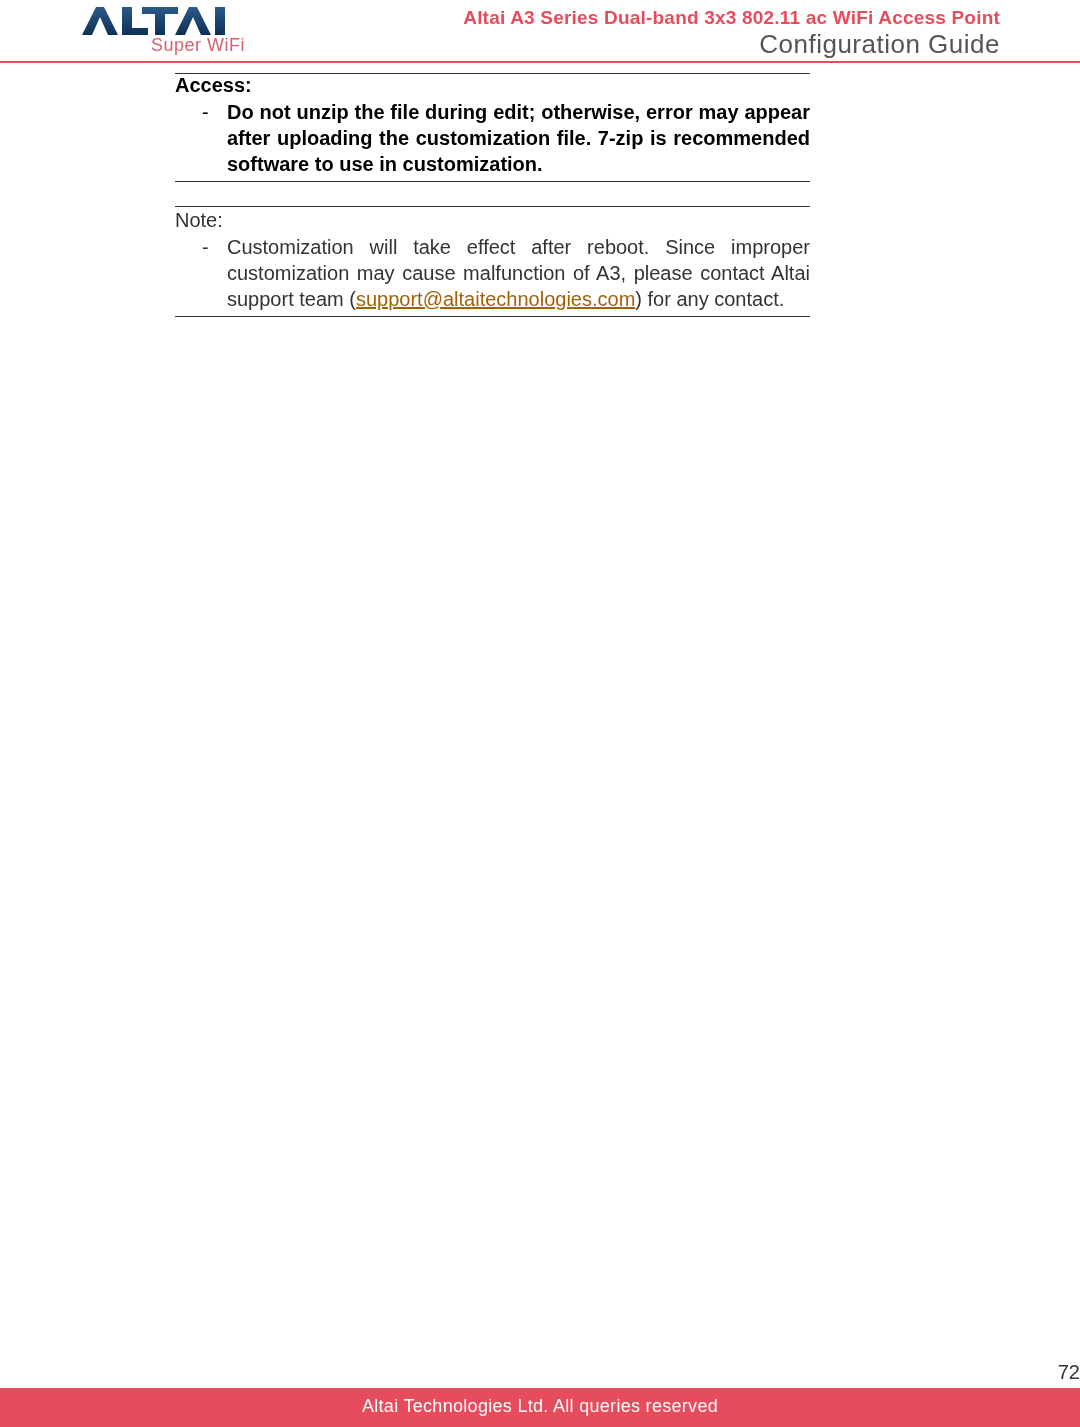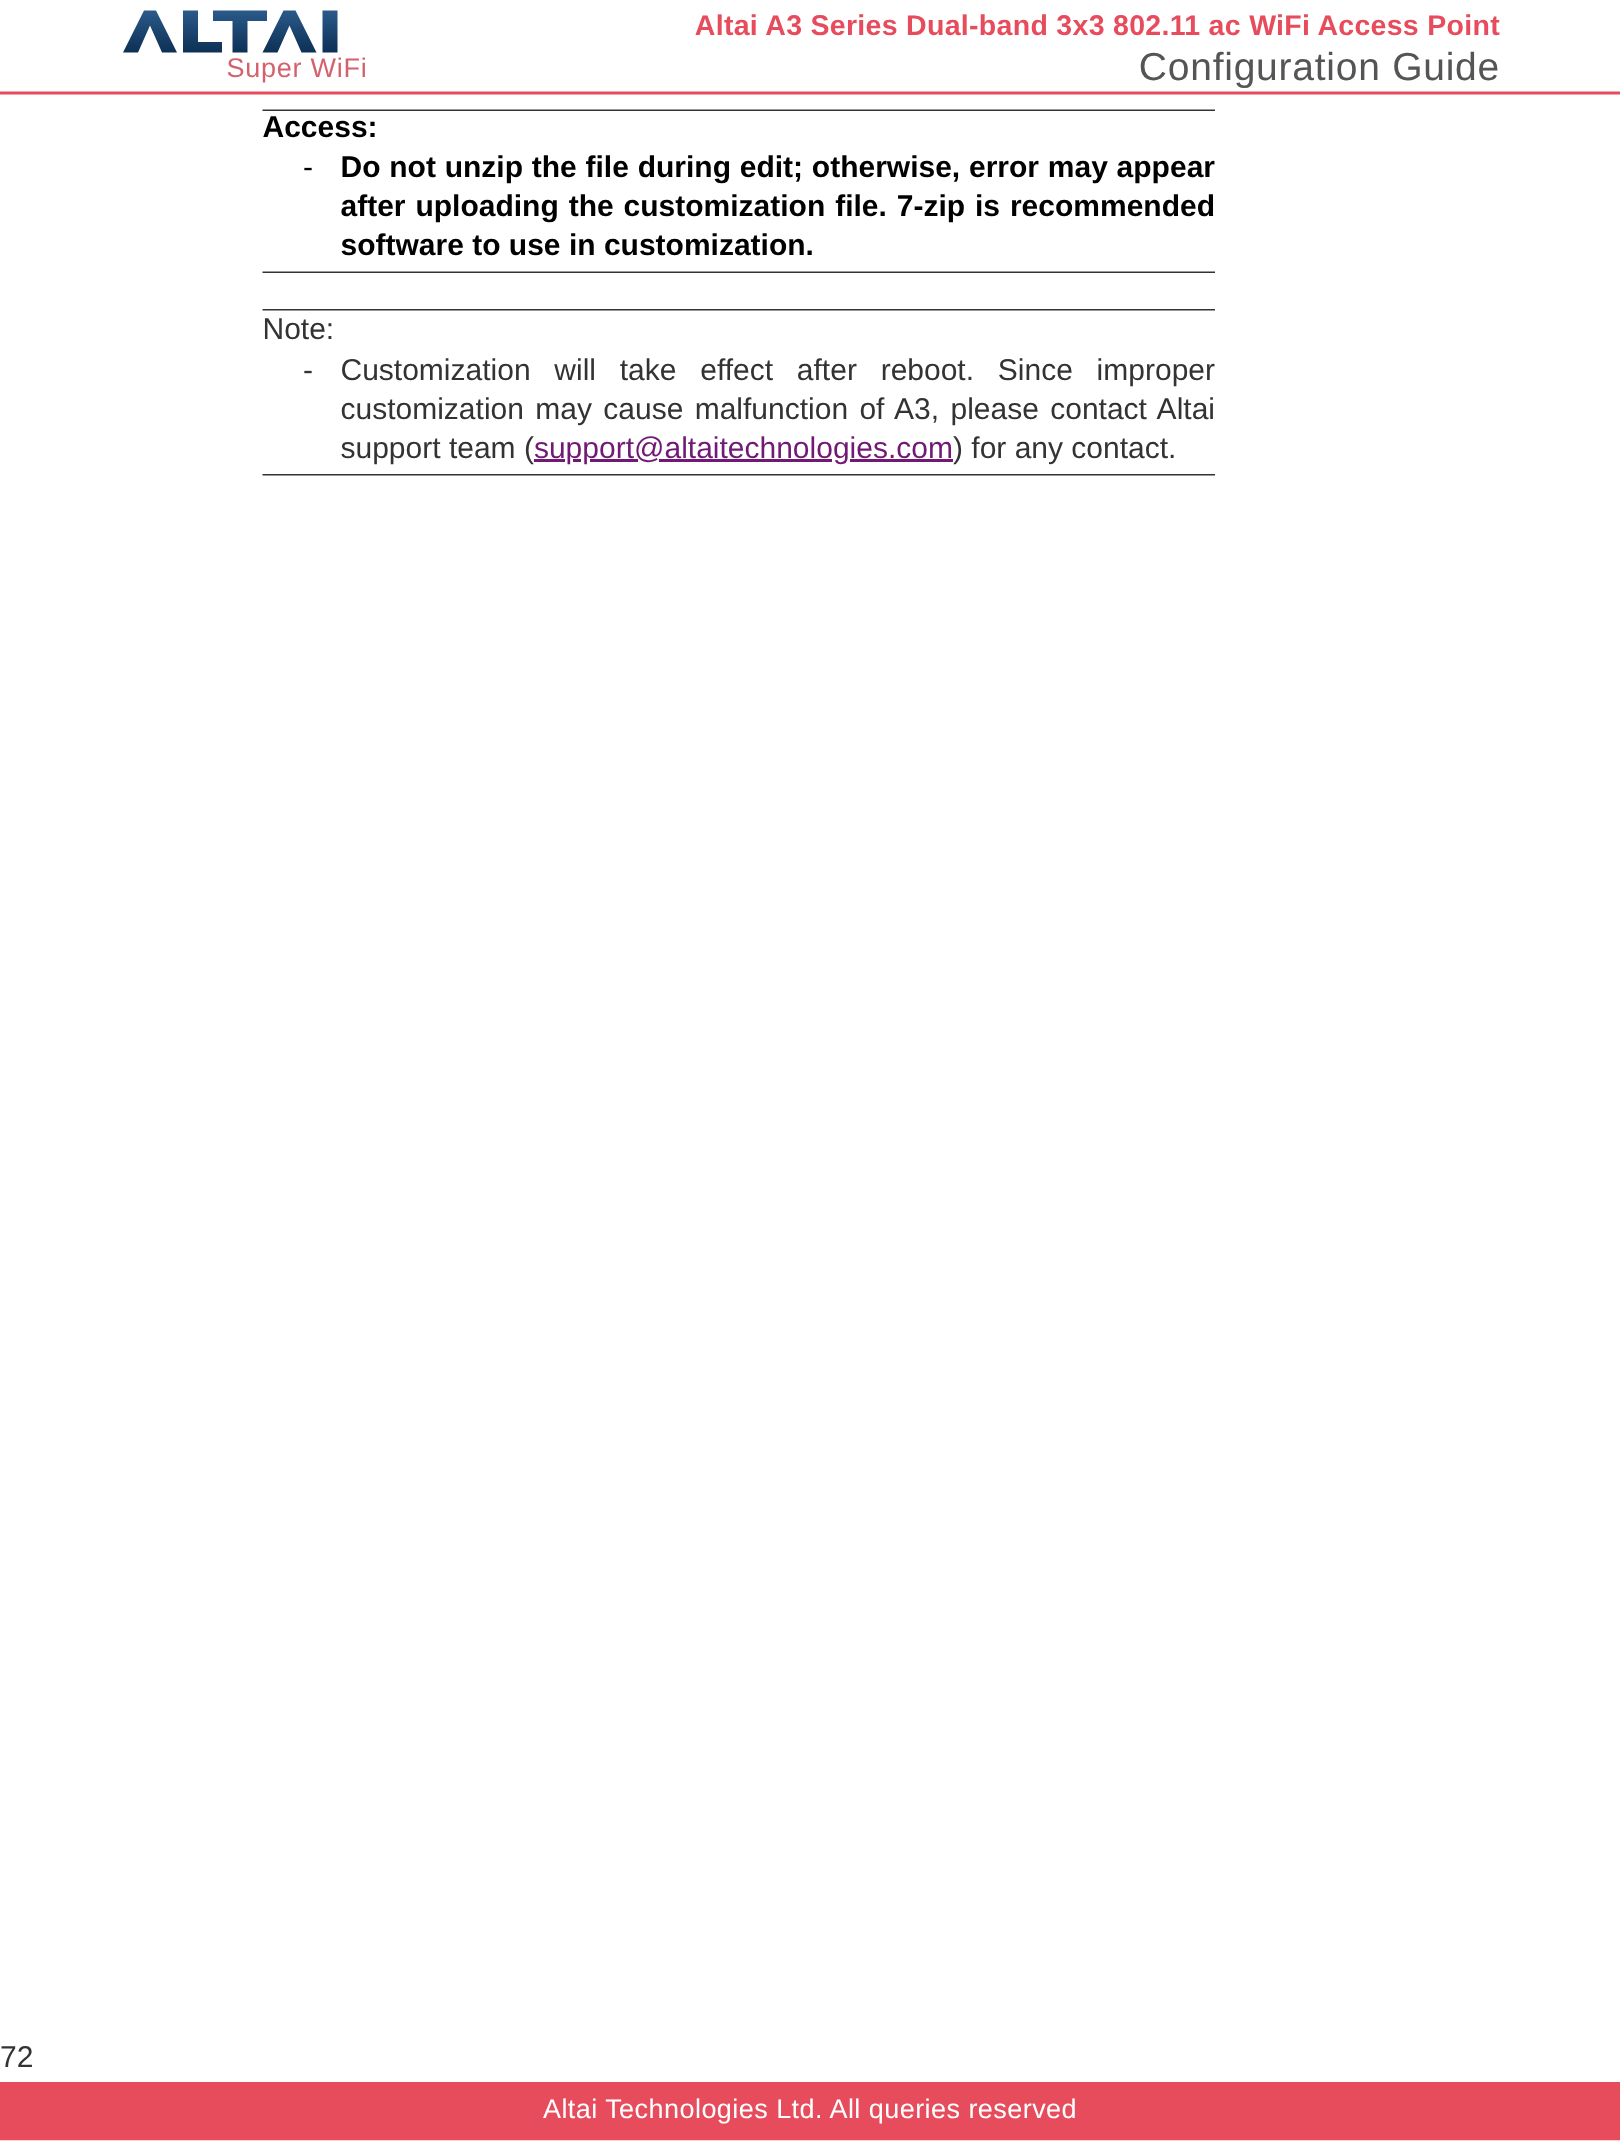--- a/index.html
+++ b/index.html
@@ -124,31 +124,31 @@
       text-align: justify;
       line-height: 1.3;
     }
     .note-list li::before {
       content: "-";
       position: absolute;
       left: -25px;
       top: 0;
     }
     .email-link {
-      color: #701a75;
+      color: #a16207;
       text-decoration: underline;
     }
     .footer {
       position: absolute;
       bottom: 0;
       left: 0;
       width: 100%;
     }
     .page-number {
-      text-align: left;
+      text-align: right;
       font-size: 20px;
       color: #333;
       padding-bottom: 4px;
     }
     .footer-bar {
       background: #e74c5c;
       color: #fff;
       text-align: center;
       font-size: 18px;
       padding: 8px 0 10px 0;

